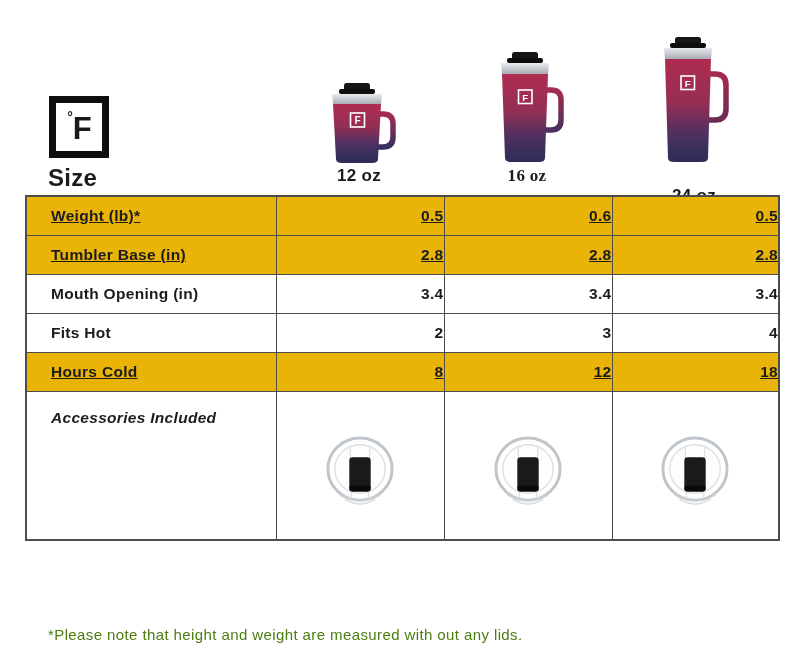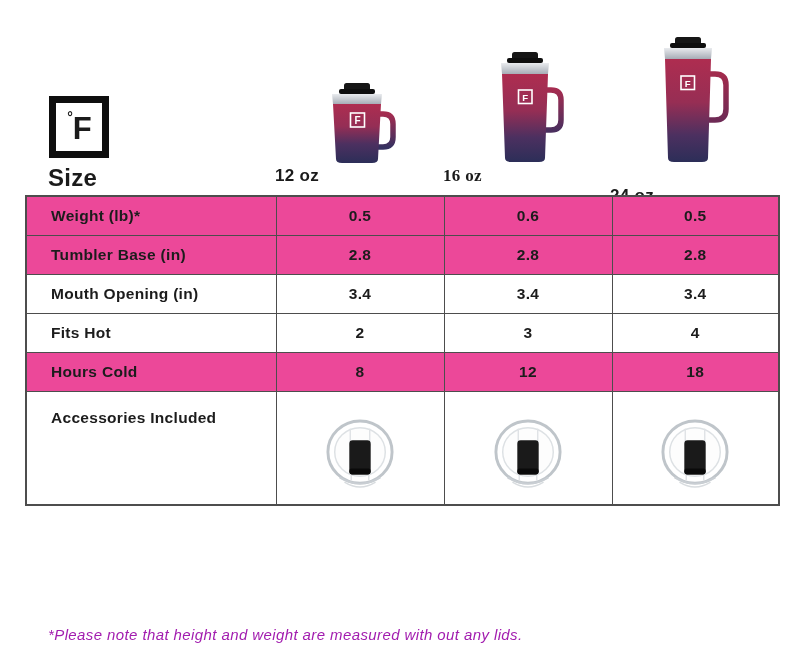--- a/index.html
+++ b/index.html
@@ -17,21 +17,21 @@
     display: flex; align-items: center; justify-content: center;
   }
   .logo-box .deg { font-size: 14px; font-weight: 700; align-self: flex-start; margin-top: 6px; }
   .logo-box .letter { font-size: 31px; font-weight: 800; line-height: 1; margin-top: 2px; letter-spacing: -1px; }
 
   .size-label {
     position: absolute; left: 48px; top: 164px; font-size: 24px; font-weight: 700;
     letter-spacing: .3px;
   }
   .col-label {
-    position: absolute; top: 166px; width: 168px; 
+    position: absolute; top: 166px; width: 168px; text-align: center;
     font-size: 17px; font-weight: 700; letter-spacing: .3px;
   }
   .col-label.c1 { left: 275px; }
   .col-label.c2 { left: 443px; font-family: Liberation Serif, serif; }
   .col-label.c3 { left: 610px; margin-top: 20px; }
 
   
   .mug { position: absolute; }
   .mug.m12 { left: 318px; top: 83px; }
   .mug.m16 { left: 485px; top: 52px; }
@@ -43,30 +43,30 @@
     border-collapse: collapse; table-layout: fixed; width: 753px;
     border: 2px solid #4d4d4d;
   }
   table.spec td {
     border: 1.5px solid #4d4d4d;
     font-size: 15.5px; font-weight: 700; letter-spacing: .3px;
     color: #1c1c1c;
   }
   table.spec tr.spec-row td { height: 39px; }
   td.rowlabel { padding-left: 24px; text-align: left; }
-  td.val { text-align: center; }
-  tr.shade td { background: #ec4899; }
-  tr.acc-row td { height: 114px; background: #fff; }
+  td.val { text-align: right; }
+  tr.shade td { background: #eab308; text-decoration: underline; }
+  tr.acc-row td { height: 149px; background: #fff; font-style: italic; }
   tr.acc-row td.rowlabel { vertical-align: top; padding-top: 17px; }
   td.acc-cell { text-align: center; vertical-align: middle; }
   td.acc-cell svg { margin-top: 14px; }
 
   .footnote {
     position: absolute; left: 48px; top: 626px;
-    font-size: 15px; font-style: italic; color: #a21caf; letter-spacing: .4px;
+    font-size: 15px; color: #4d7c0f; letter-spacing: .4px;
   }
 </style>
 </head>
 <body>
 
 <div class="page">
 
   <div class="logo-box">
     <span class="deg">°</span>
       <span class="letter">F</span>

